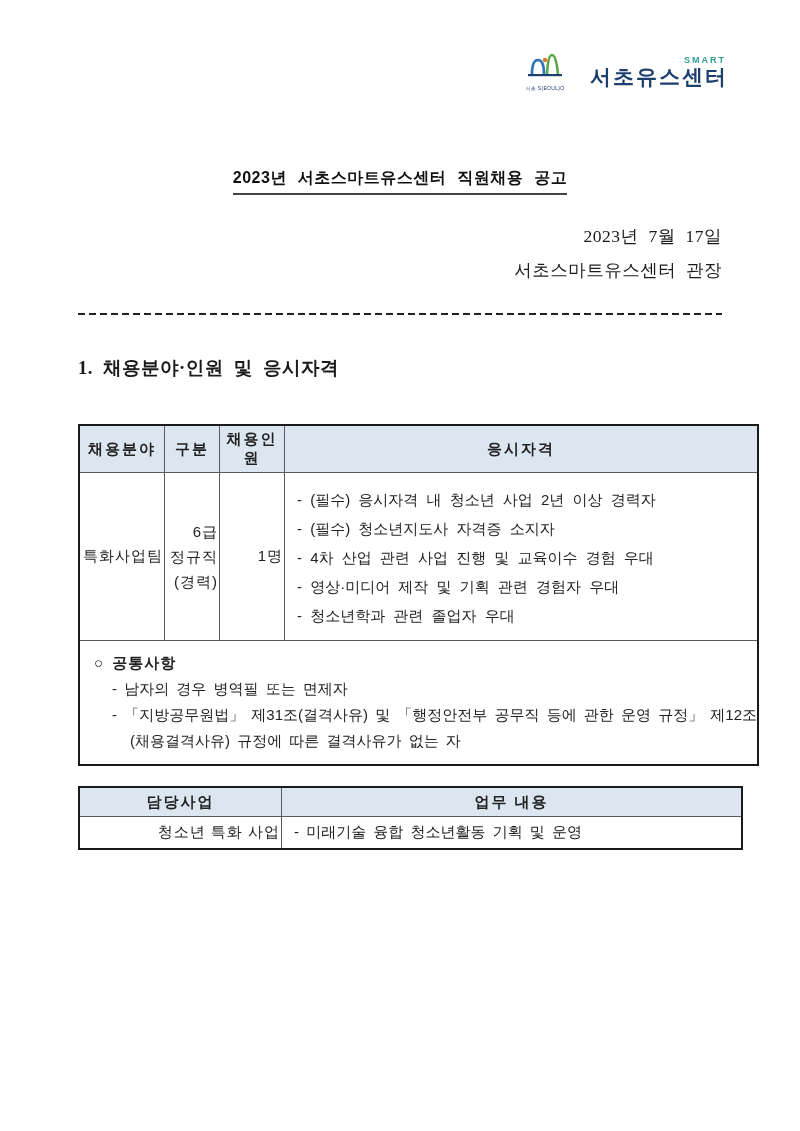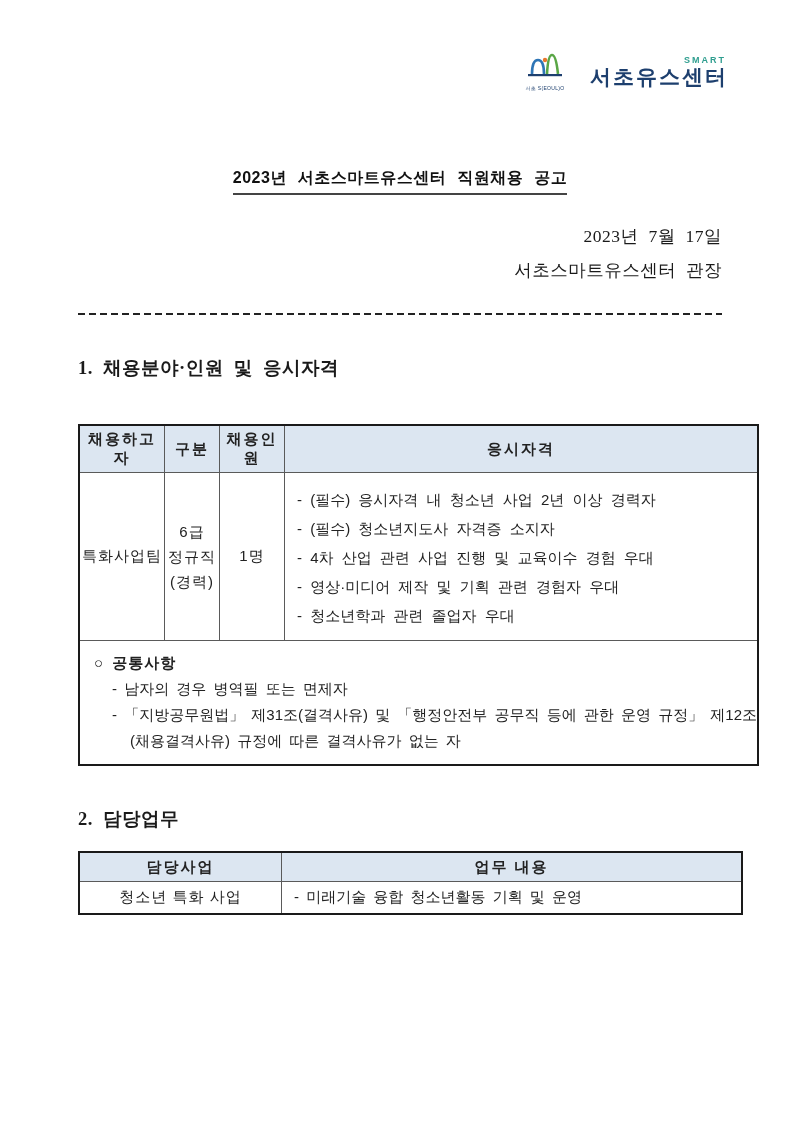--- a/index.html
+++ b/index.html
@@ -76,21 +76,21 @@
   .t1{width:659px;margin:44px 0 0 78px;border:2px solid #1a1a1a;}
   .t2{width:665px;margin:20px 0 0 78px;border:2px solid #1a1a1a;}
   th,td{border:1px solid #5a5a5a;}
   th{
     background:#dce6f1;
     font-weight:bold;letter-spacing:2px;
     padding:4px 2px;font-size:15px;
   }
   .t1 th{height:19px;}
   .t2 th{height:20px;}
-  .cell-center{text-align:center;vertical-align:middle;letter-spacing:1px;}
+  .cell-center{text-align:right;vertical-align:middle;letter-spacing:1px;}
   .qual-cell{padding:12px 10px 10px 12px;vertical-align:middle;}
   .qual-line{line-height:29px;word-spacing:4px;white-space:nowrap;}
   .grade-line{line-height:25px;}
   .t1 .body-row td{height:145px;}
   .common-cell{padding:9px 0 10px 14px;vertical-align:top;}
   .common-title{font-weight:bold;line-height:26px;letter-spacing:1px;word-spacing:3px;}
   .common-item{line-height:26px;margin-left:18px;word-spacing:3px;white-space:nowrap;}
   .common-item-cont{line-height:26px;margin-left:36px;word-spacing:3px;white-space:nowrap;}
   .t2 td{height:29px;}
   .t2 .work-cell{padding-left:12px;word-spacing:3px;}
@@ -128,21 +128,21 @@
     <div>서초스마트유스센터 관장</div>
   </div>
 
   <div class="sep"></div>
 
   <div class="sec-heading">1. 채용분야·인원 및 응시자격</div>
 
   <table class="t1">
     <tbody>
         <tr>
-      <th style="width:80px">채용하고자</th>
+      <th style="width:80px">채용분야</th>
       <th style="width:50px">구분</th>
       <th style="width:60px">채용인원</th>
       <th>응시자격</th>
     </tr>
     <tr class="body-row">
       <td class="cell-center">특화사업팀</td>
       <td class="cell-center">
         <div class="grade-line">6급</div>
         <div class="grade-line">정규직</div>
         <div class="grade-line">(경력)</div>
@@ -160,21 +160,20 @@
       <td colspan="4" class="common-cell">
         <div class="common-title">○ 공통사항</div>
         <div class="common-item">- 남자의 경우 병역필 또는 면제자</div>
         <div class="common-item">- 「지방공무원법」  제31조(결격사유) 및 「행정안전부 공무직 등에 관한 운영 규정」 제12조</div>
         <div class="common-item-cont">(채용결격사유) 규정에 따른 결격사유가 없는 자</div>
       </td>
     </tr>
   </tbody>
     </table>
 
-  <div class="sec-heading">2. 담당업무</div>
 
   <table class="t2">
     <tbody>
         <tr>
       <th style="width:197px">담당사업</th>
       <th>업무 내용</th>
     </tr>
     <tr>
       <td class="cell-center">청소년 특화 사업</td>
       <td class="work-cell">- 미래기술 융합 청소년활동 기획 및 운영</td>

